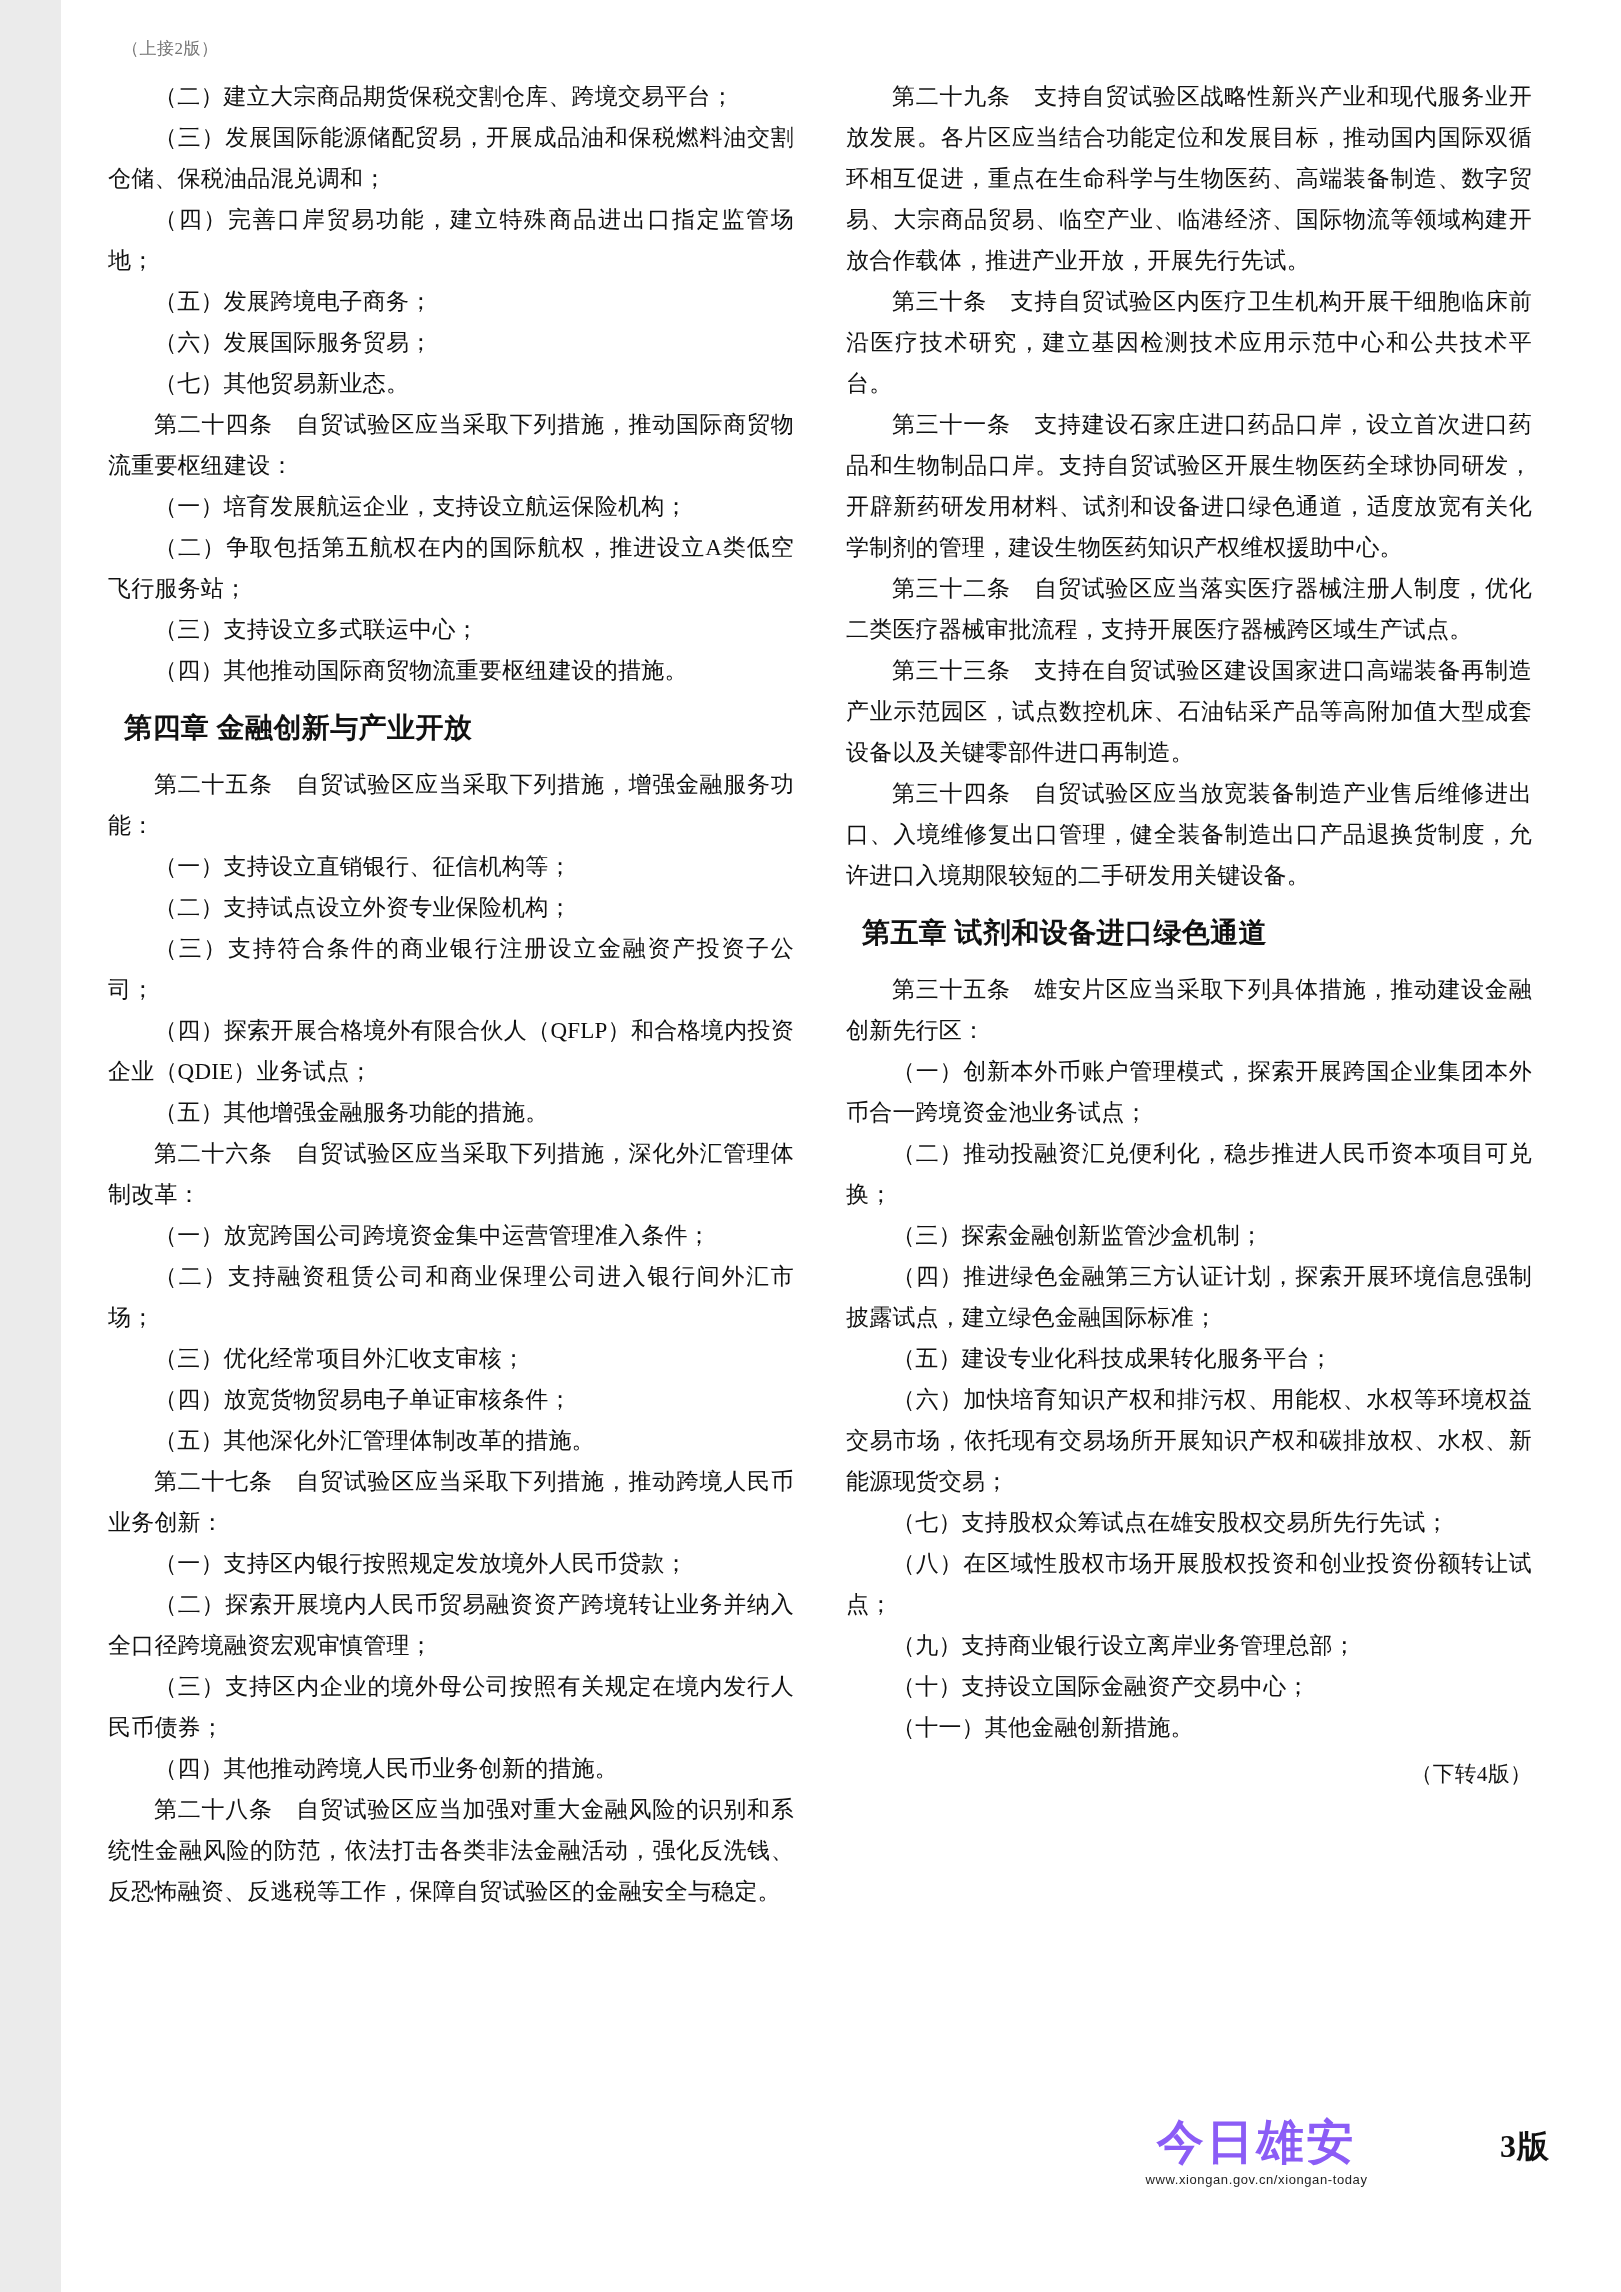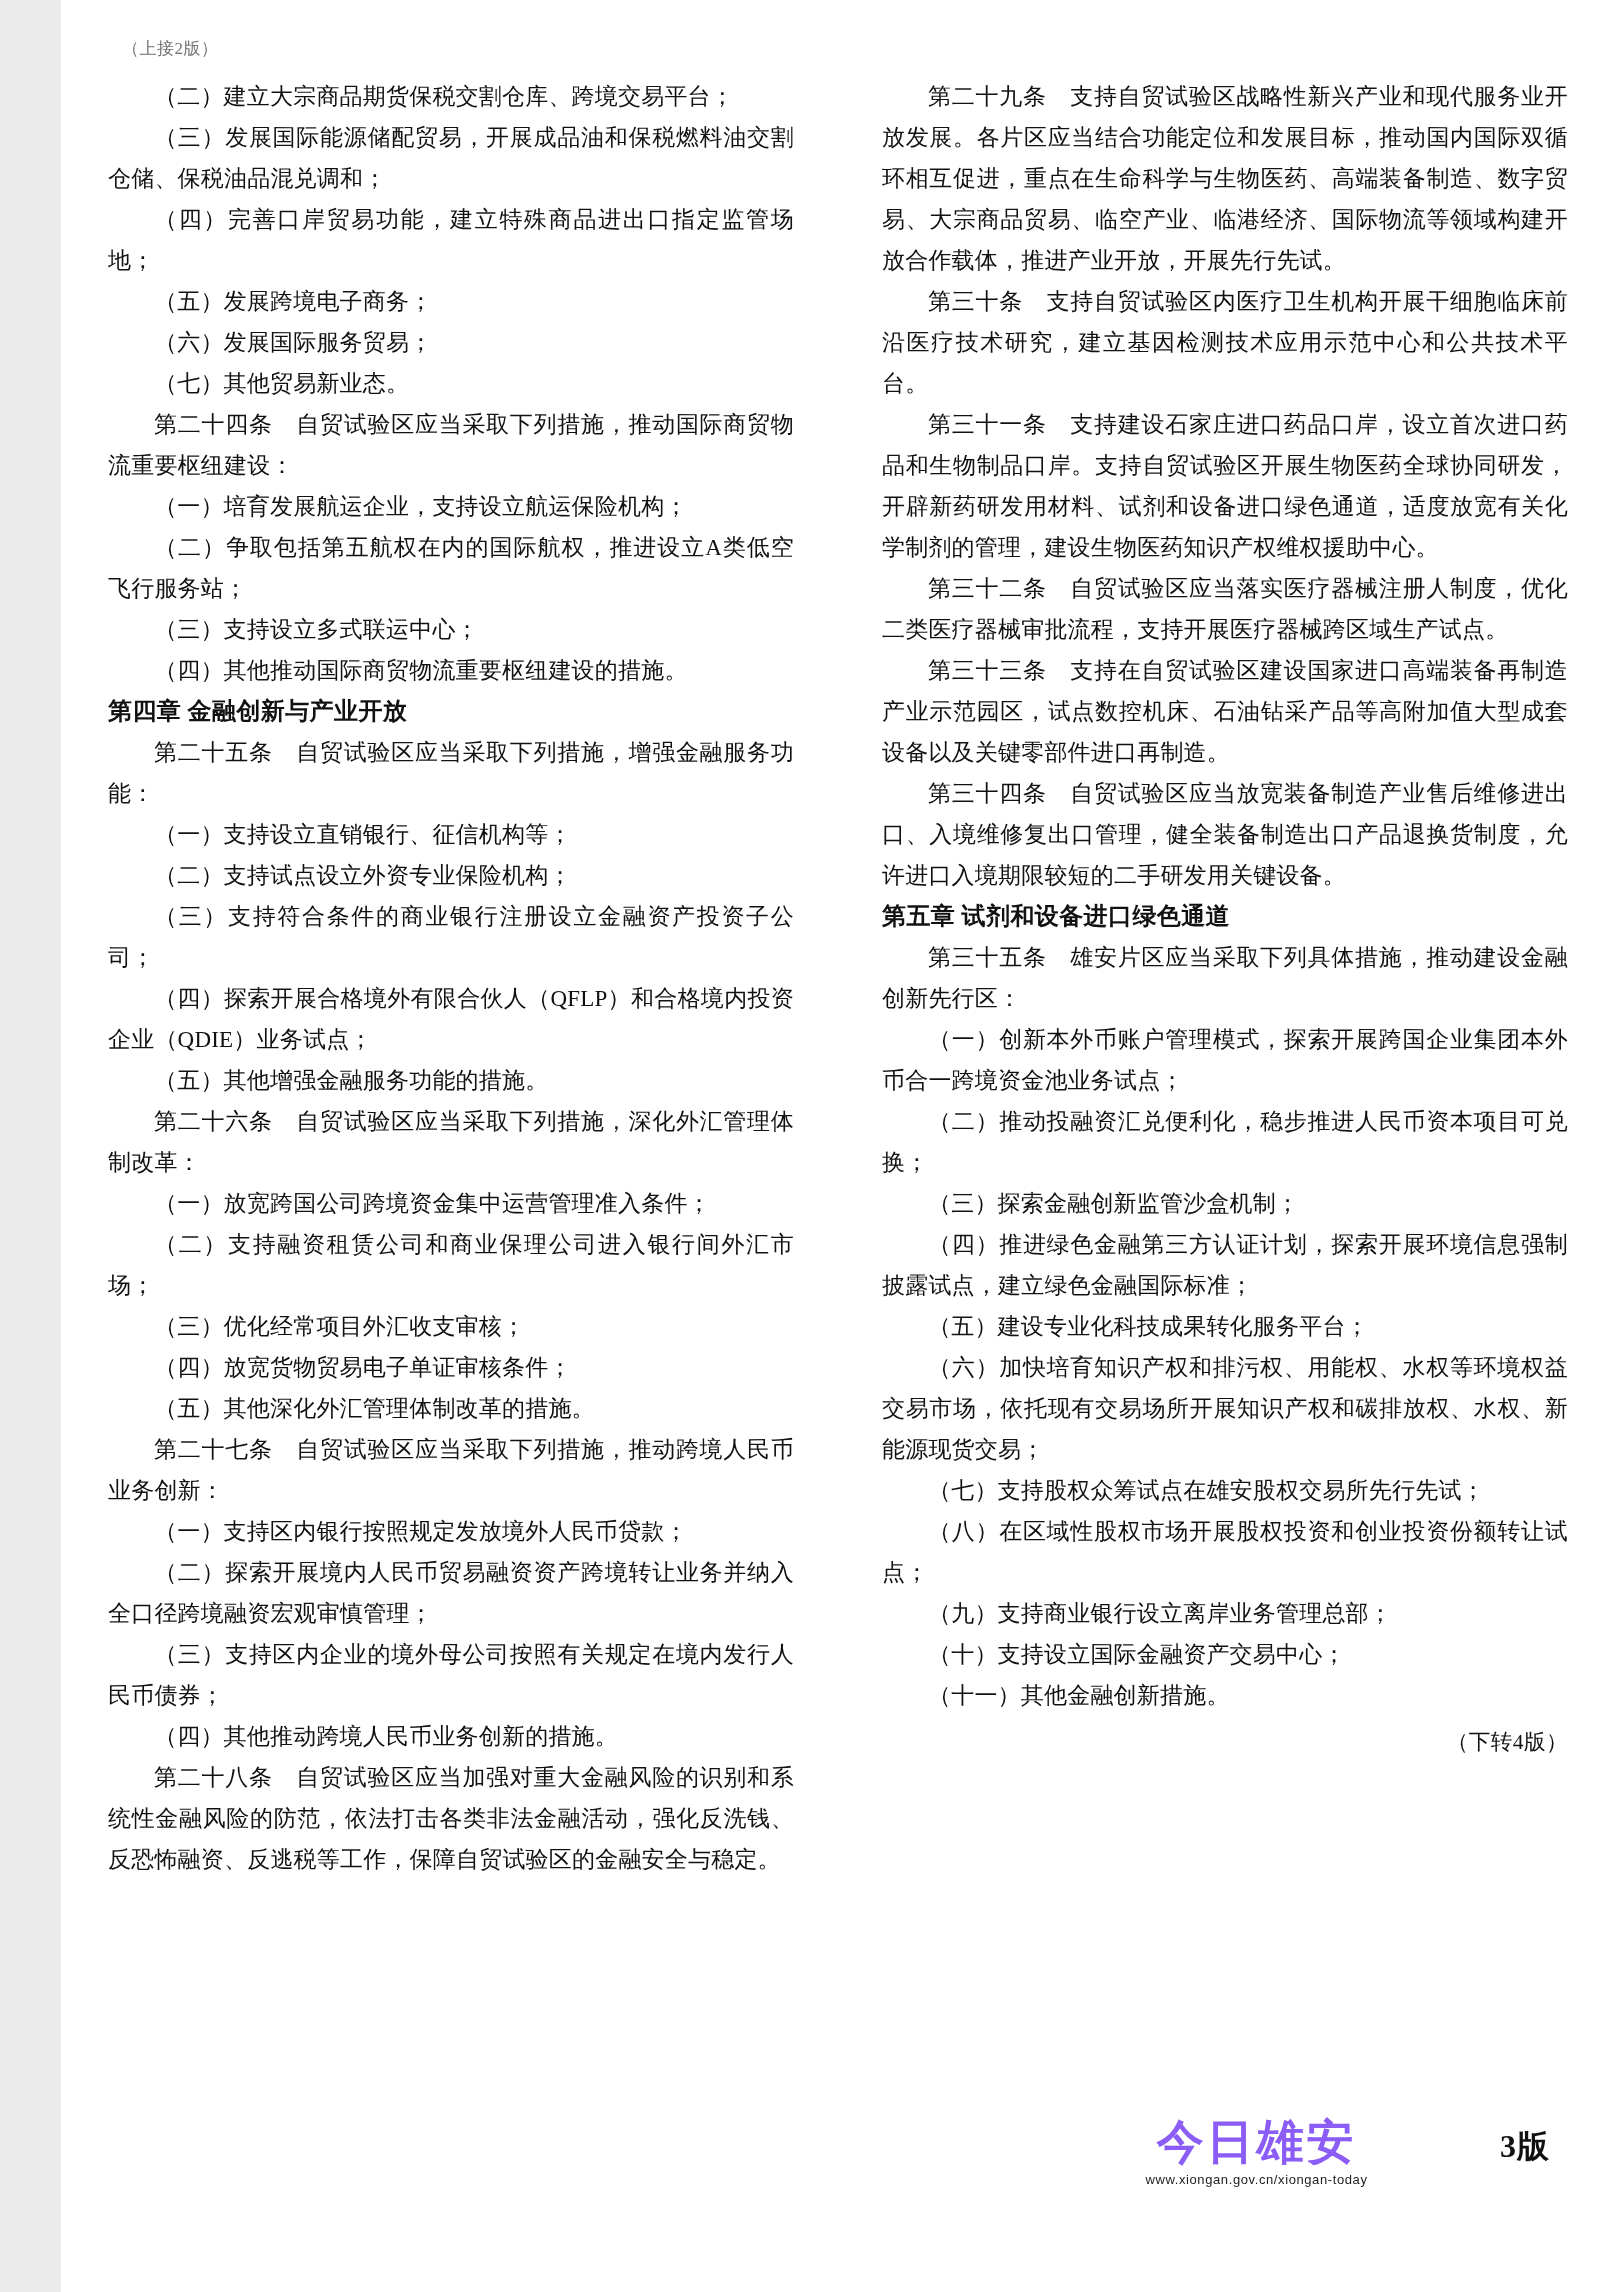--- a/index.html
+++ b/index.html
@@ -43,39 +43,39 @@
     font-size: 17px;
     letter-spacing: 0.5px;
     color: #737373;
   }
   .columns {
     position: absolute;
     left: 0;
     top: 76px;
     width: 1560px;
     display: flex;
-    gap: 88px;
+    gap: 52px;
   }
   .col {
     width: 686px;
     flex: 0 0 686px;
   }
   .col.left { margin-left: 47px; }
   p {
     margin: 0;
     font-size: 23px;
     line-height: 41px;
     text-align: justify;
     text-justify: inter-ideograph;
     letter-spacing: 0.2px;
   }
   p.ind { text-indent: 2em; }
   h2.chapter {
-    margin: 0;
-    font-size: 24px;
+    margin: 16px;
+    font-size: 28px;
     line-height: 41px;
     font-weight: bold;
     text-indent: 0;
     letter-spacing: 0.4px;
   }
   .tail-note {
     font-size: 21.6px;
     line-height: 41px;
     text-align: right;
     margin-top: 5.9px;

